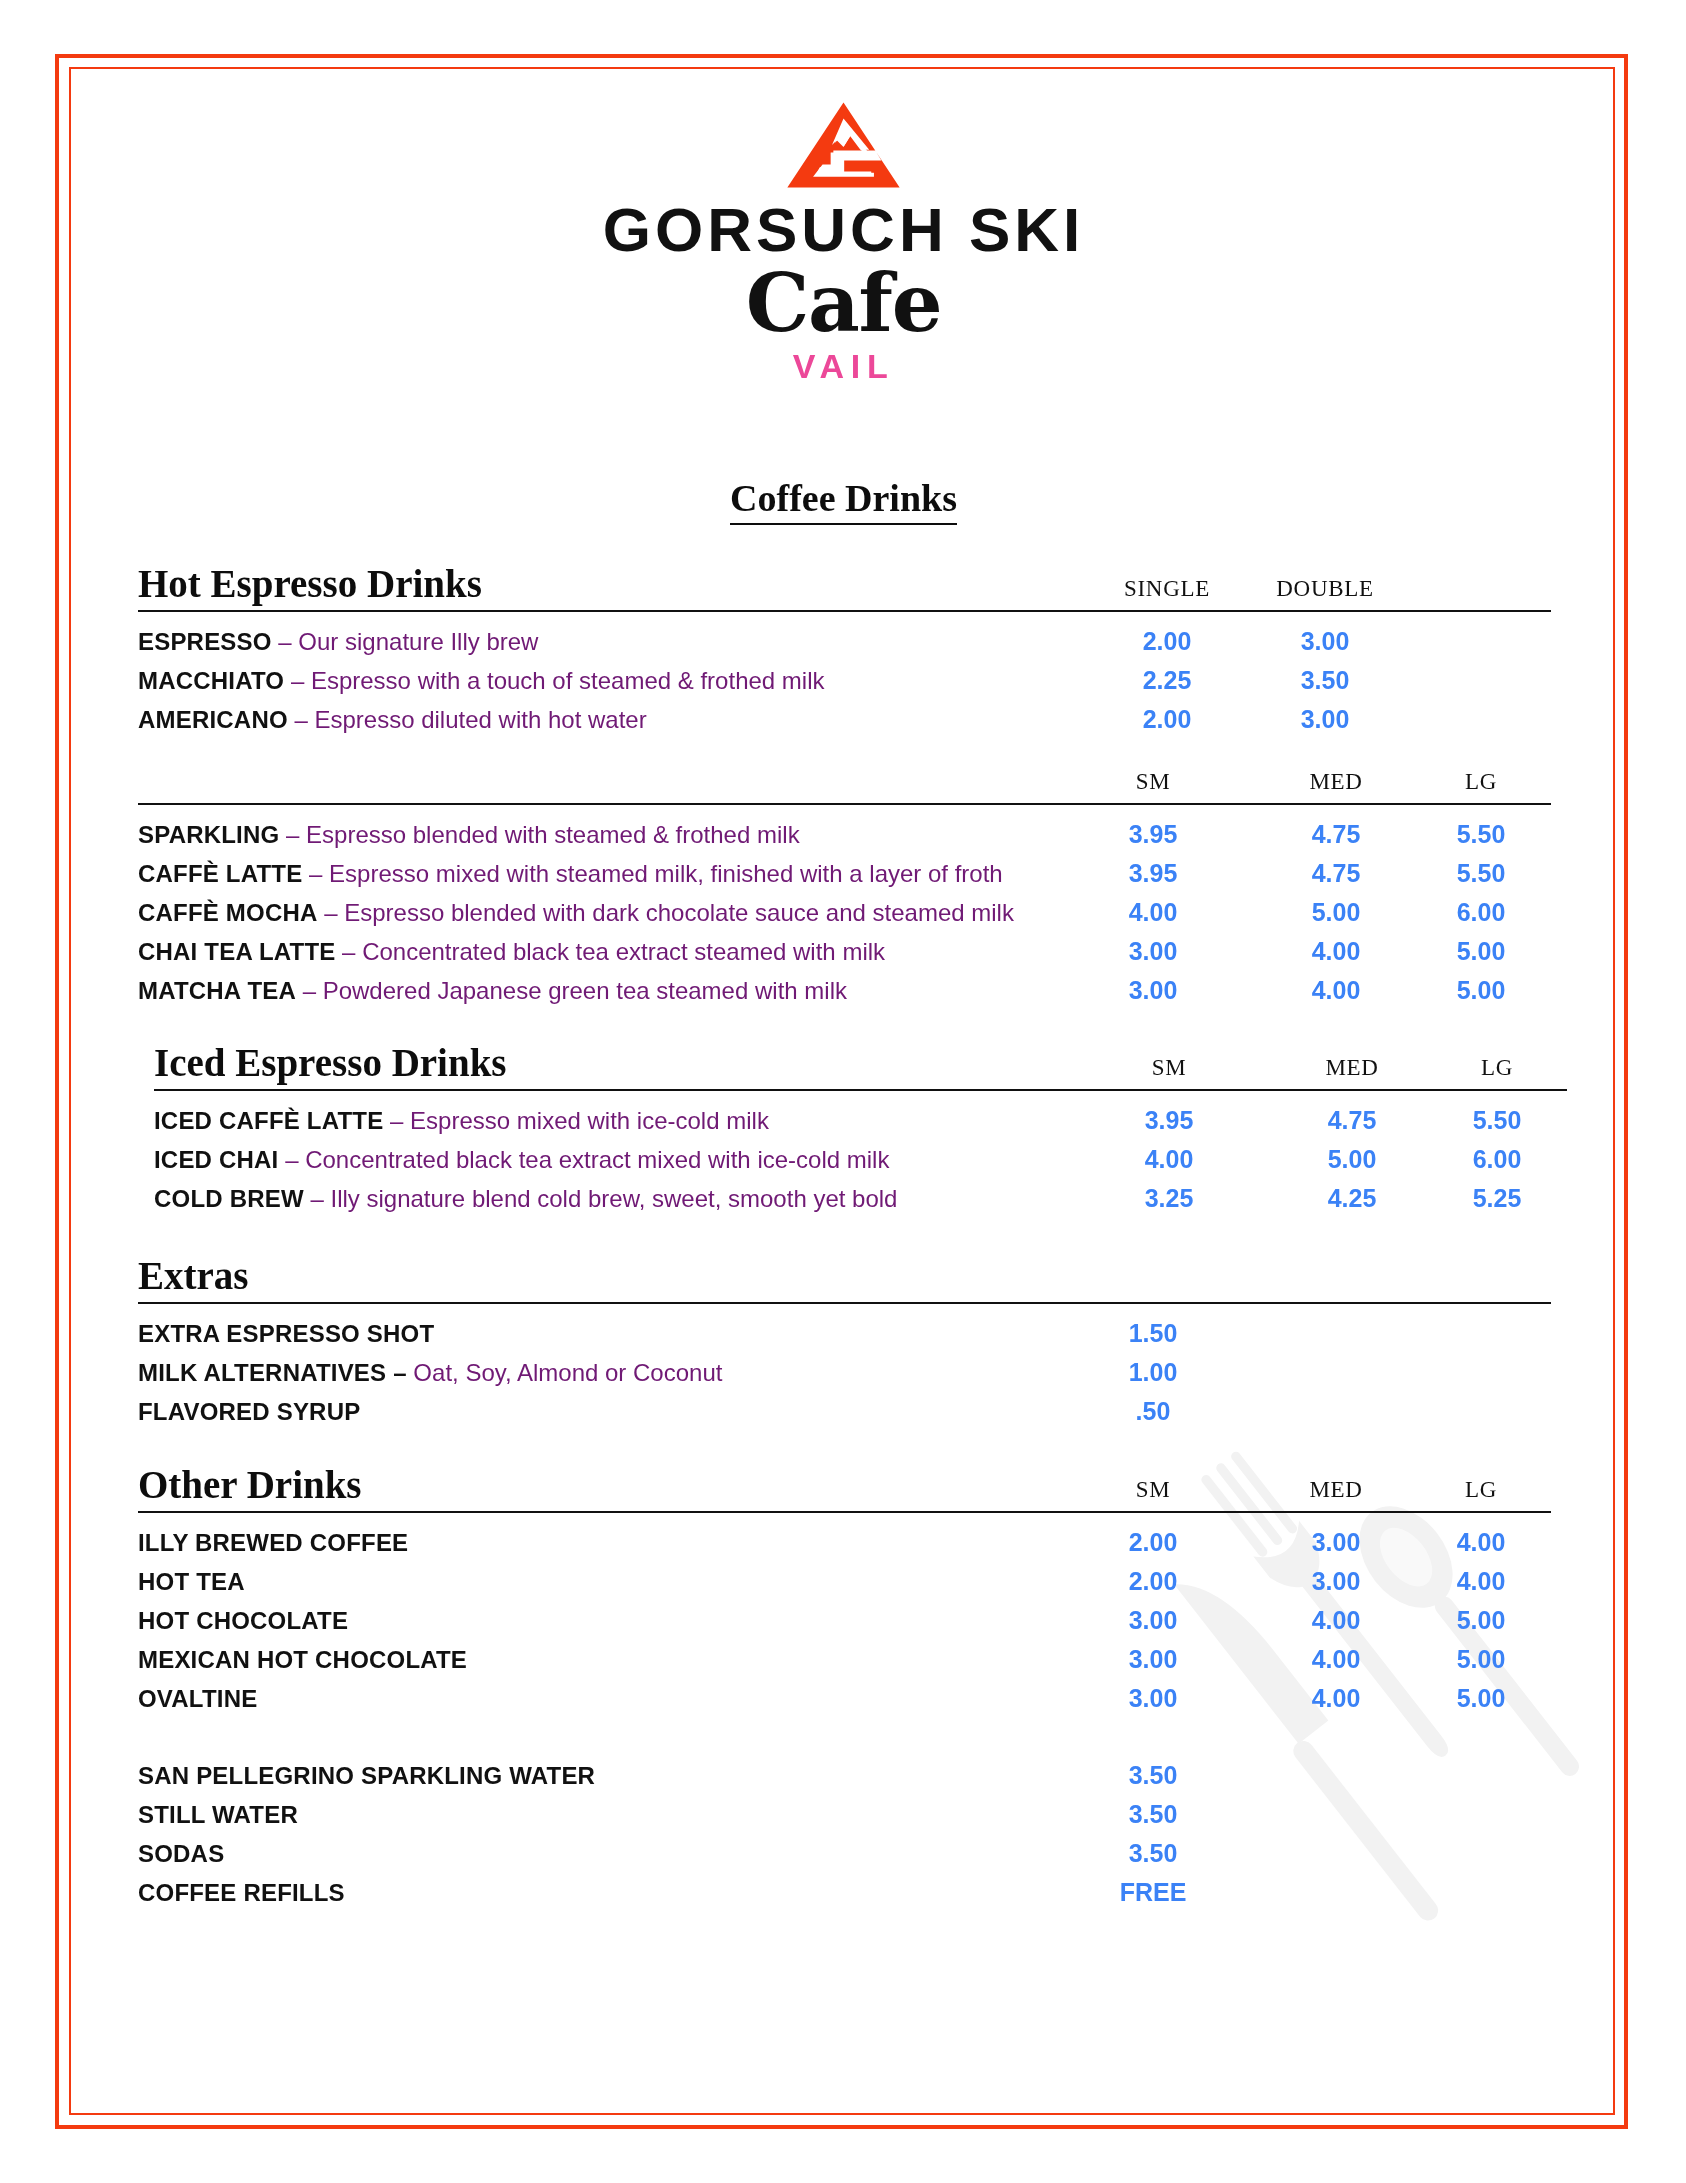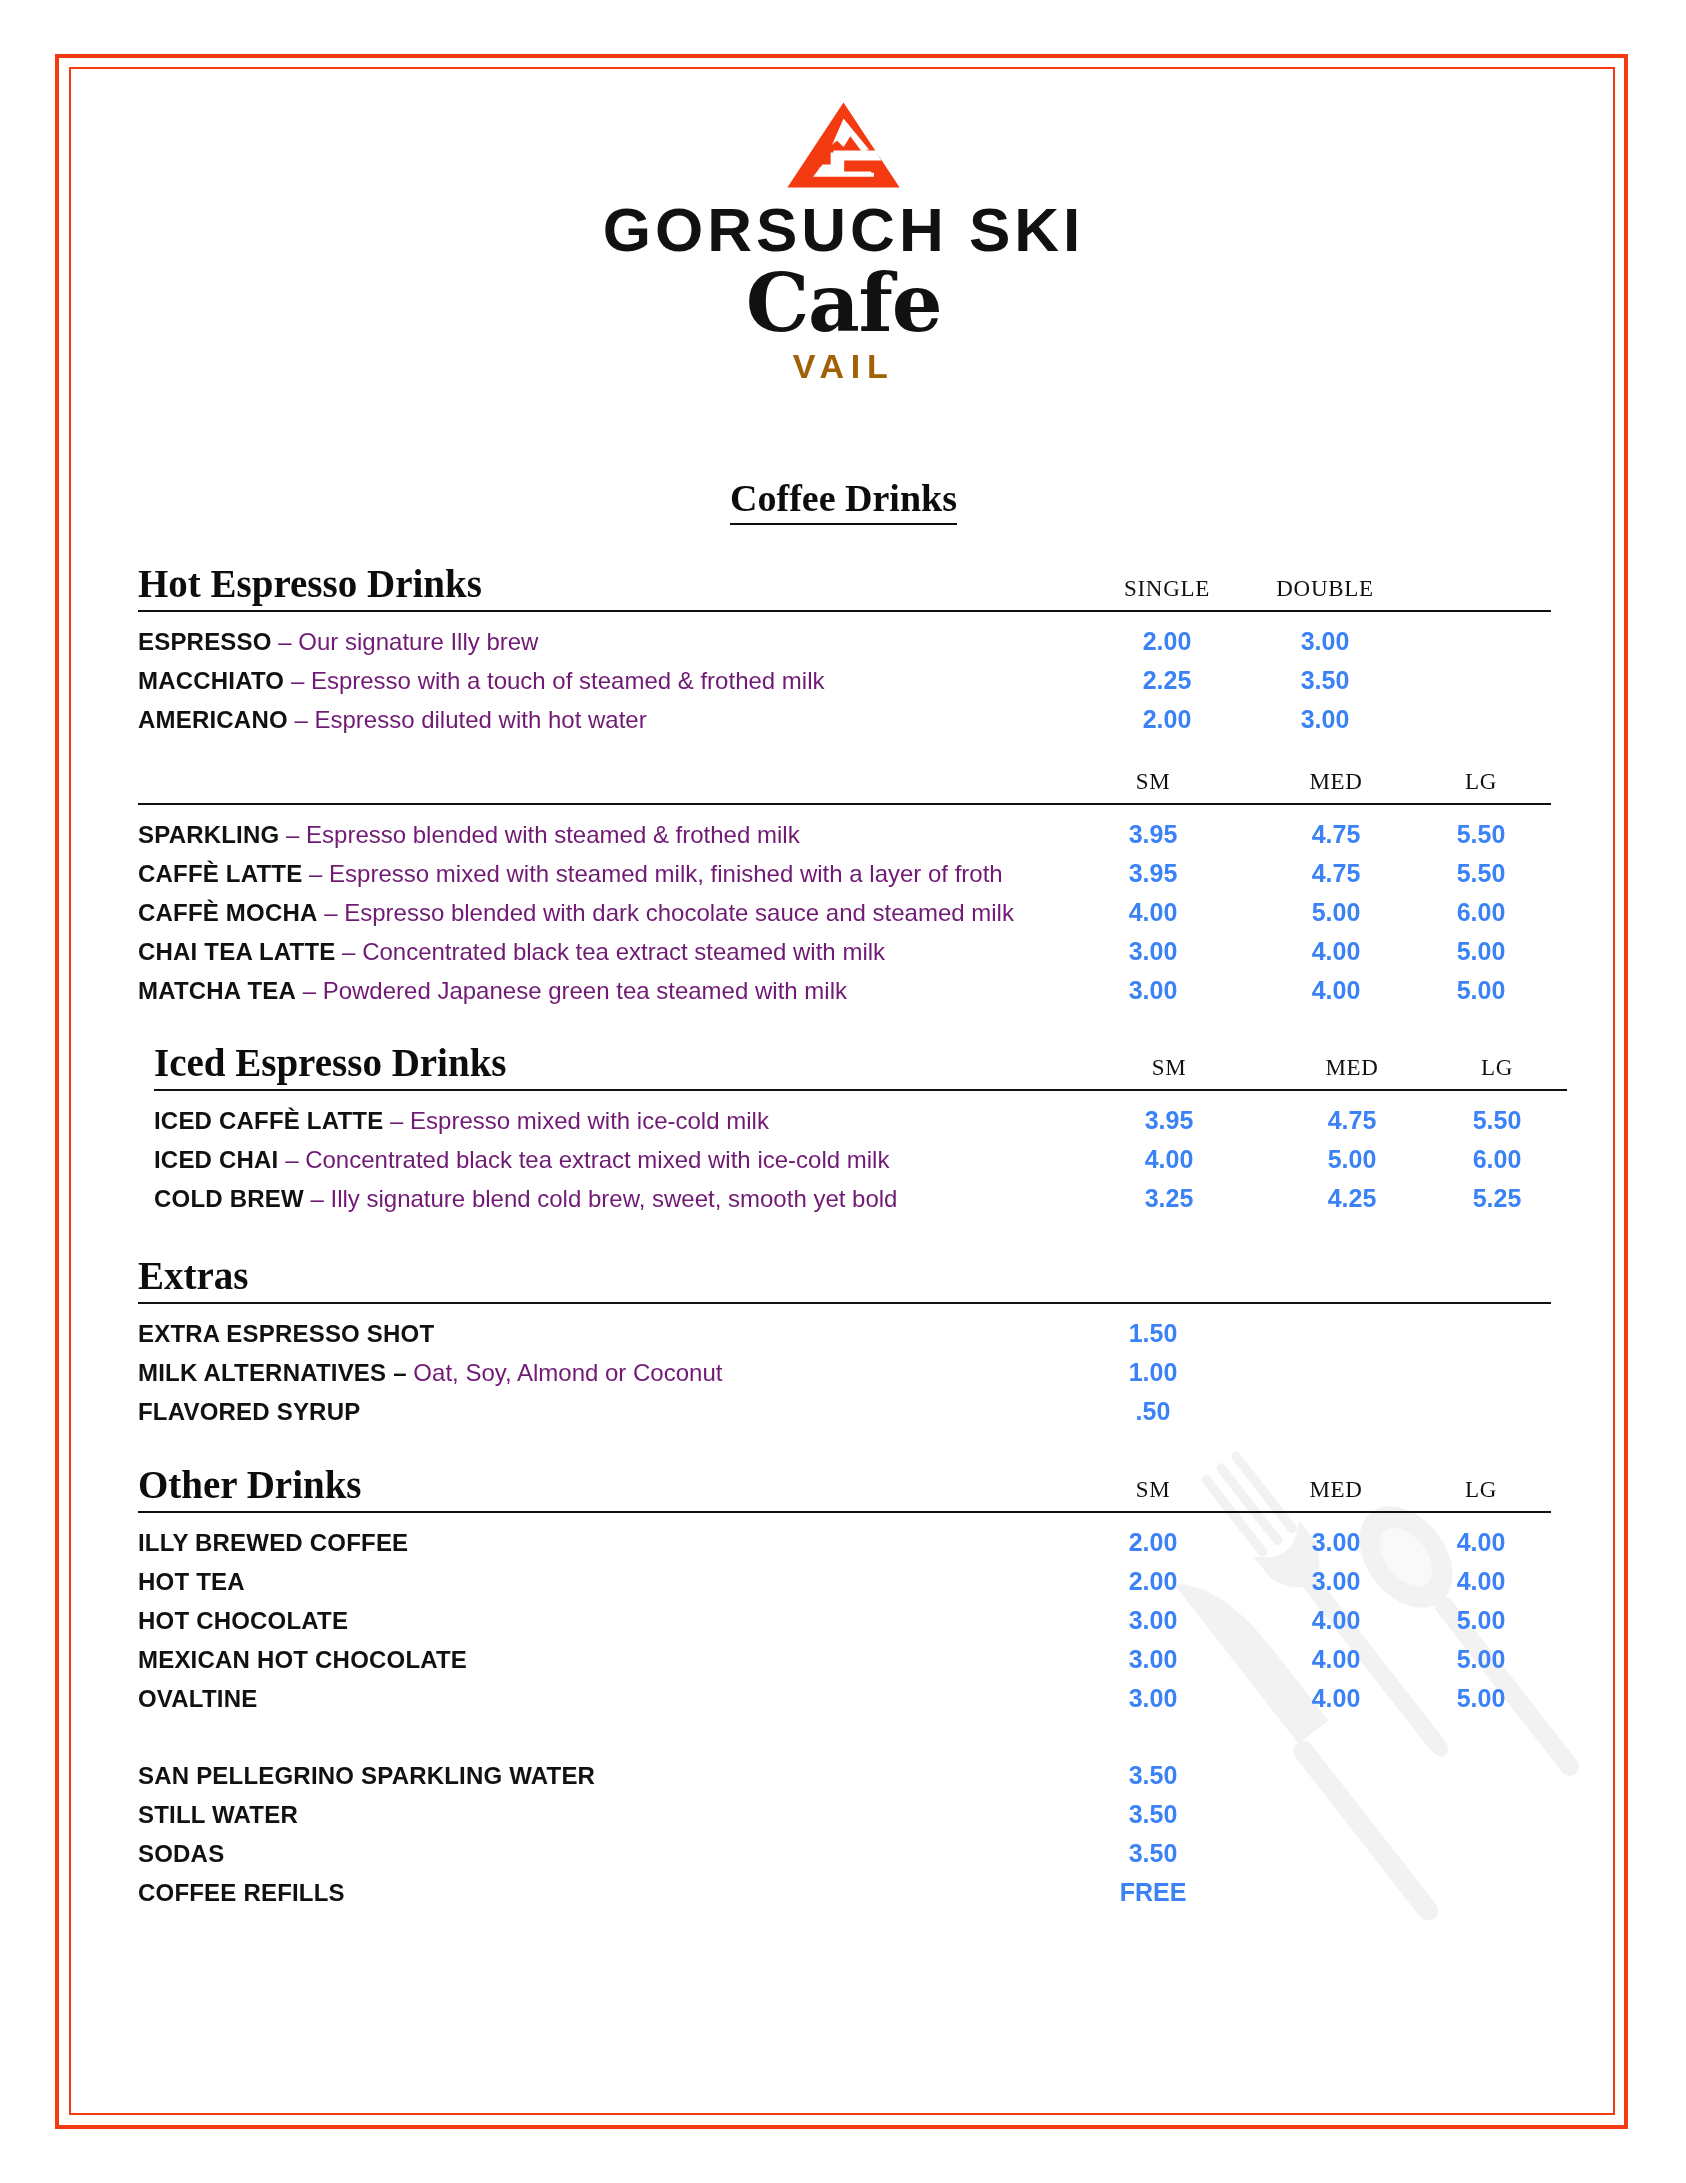--- a/index.html
+++ b/index.html
@@ -46,21 +46,21 @@
     margin-top:5.4px;
   }
   #cafe-script{
     font-family:"DejaVu Serif",serif;
     font-weight:bold;
     font-size:80px;color:#111;line-height:1.0;margin-top:-2.7px;
     letter-spacing:-1.3px;
   }
   #city-name{
     font-family:"Liberation Sans",sans-serif;
-    font-weight:bold;font-size:34px;letter-spacing:6.7px;color:#a16207;
+    font-weight:bold;font-size:34px;letter-spacing:6.7px;color:#ec4899;
     margin-top:4px;
   }
   
   #menu-title{
     position:absolute;left:0;top:476px;width:1687px;text-align:center;
     font-family:"Liberation Serif",serif;font-weight:bold;font-size:38px;
     color:#0d0d0d;letter-spacing:0px;
   }
   #menu-title span{border-bottom:2.7px solid #0d0d0d;padding-bottom:4px;}
 

